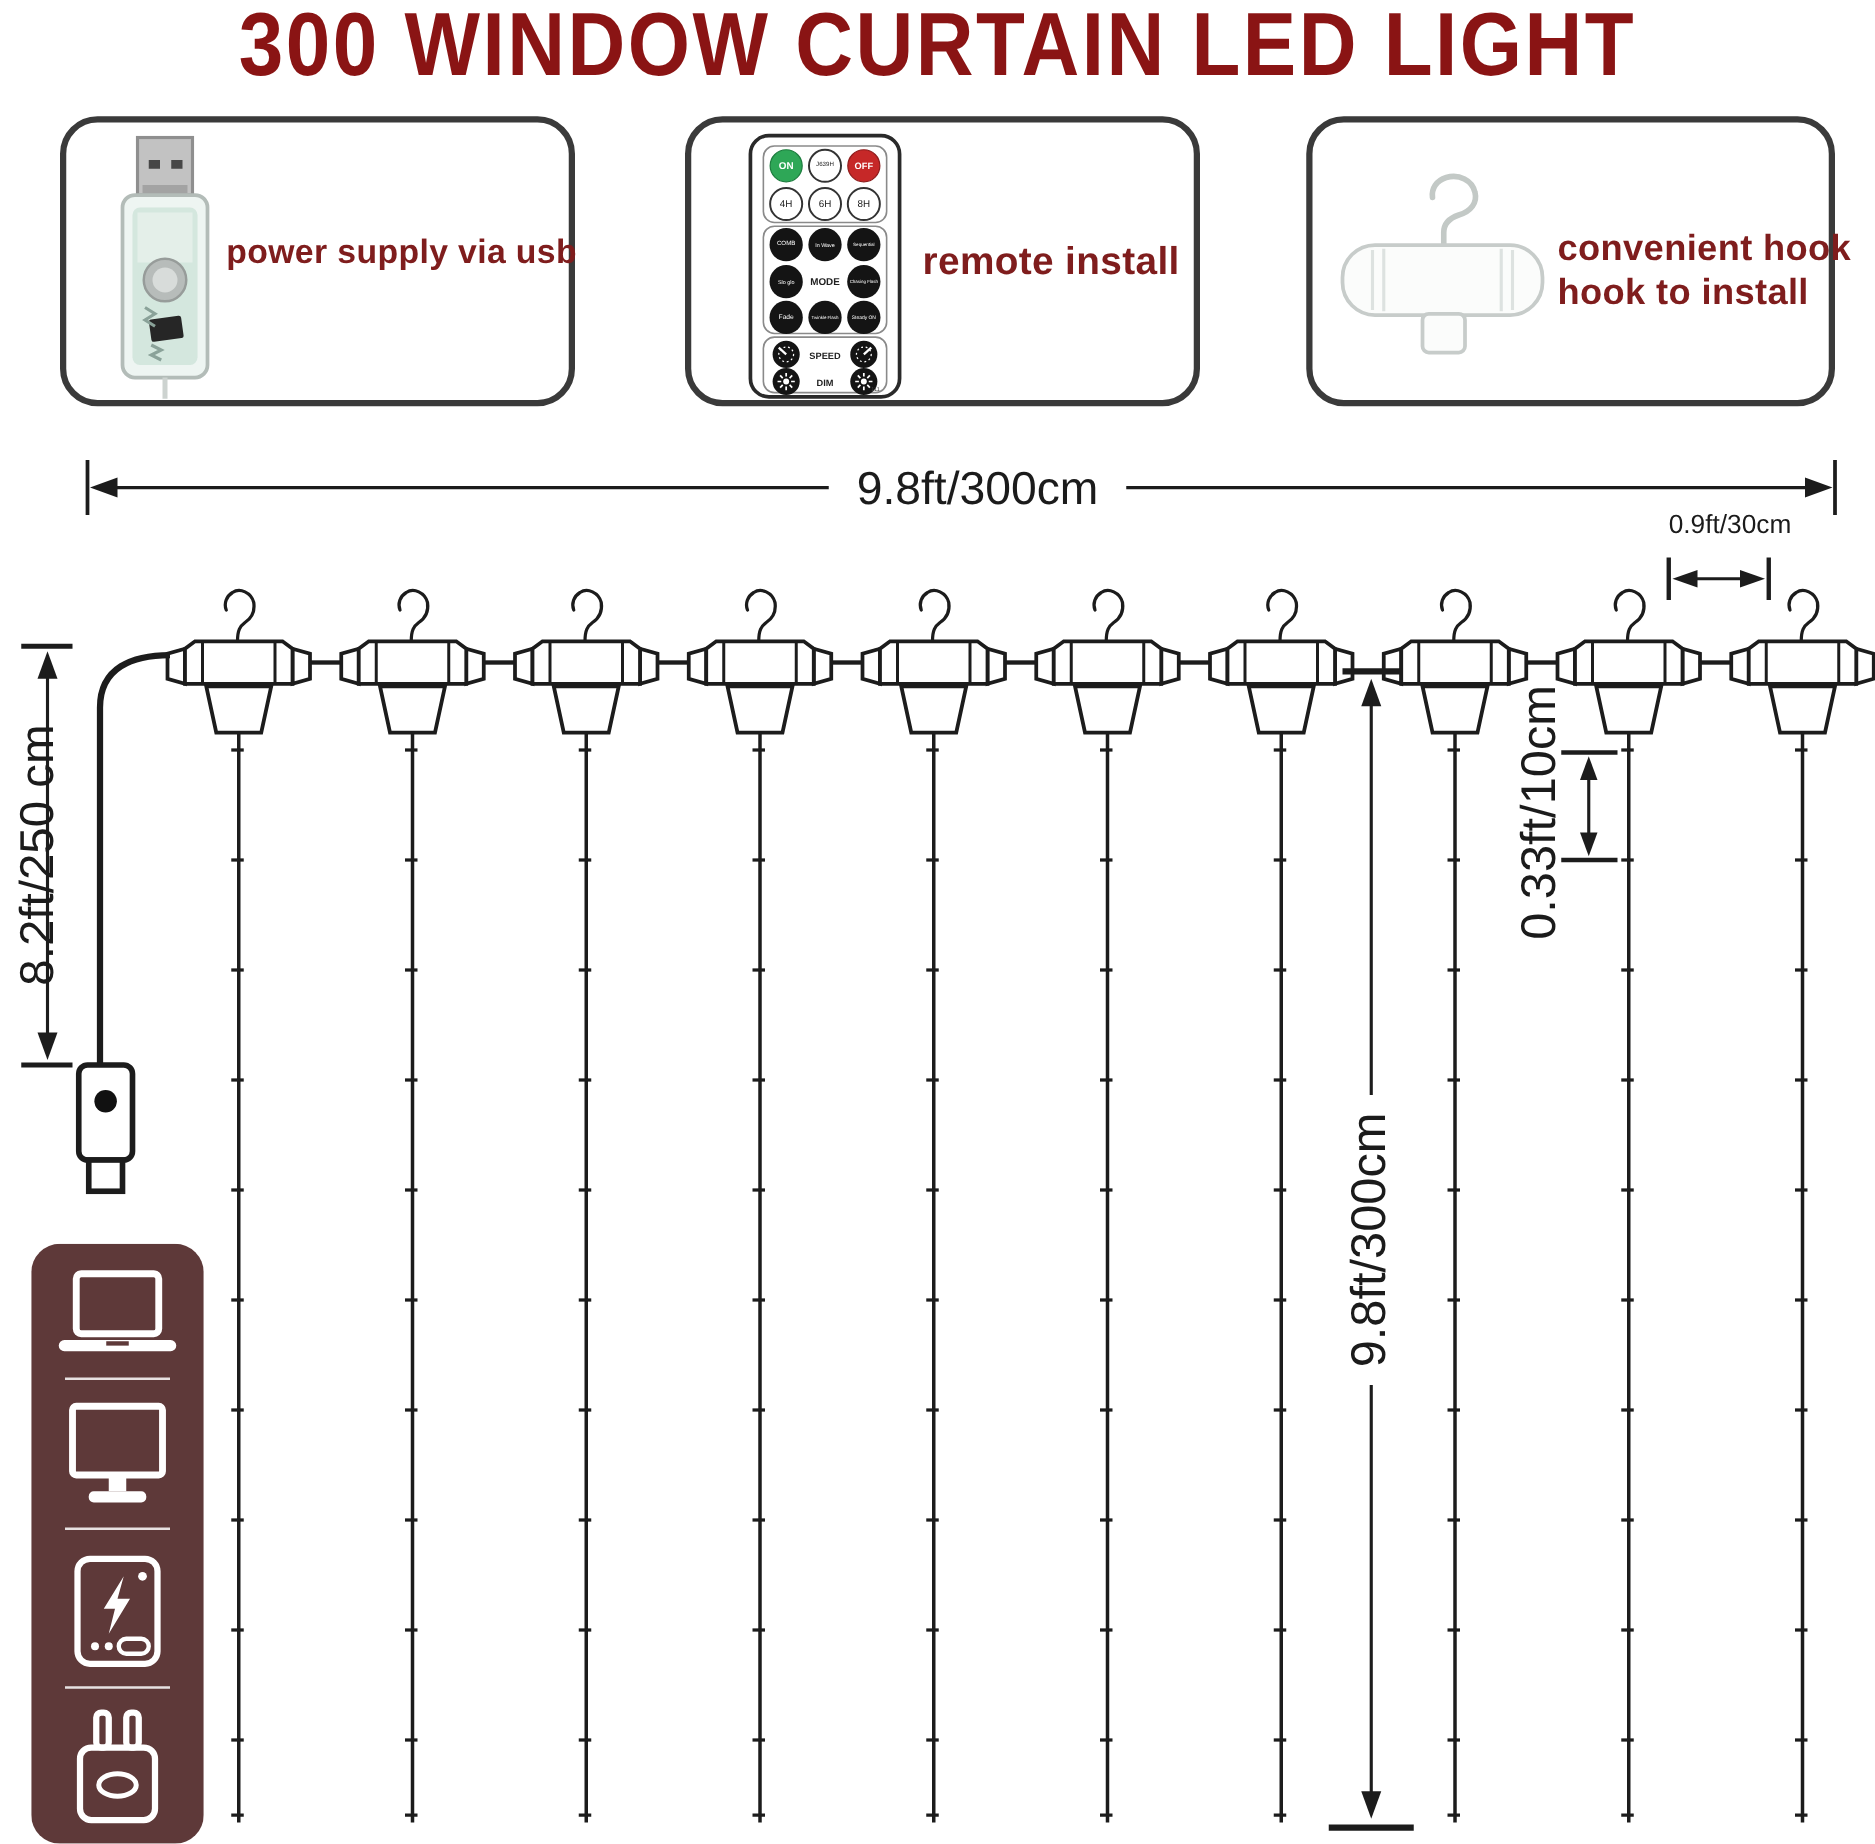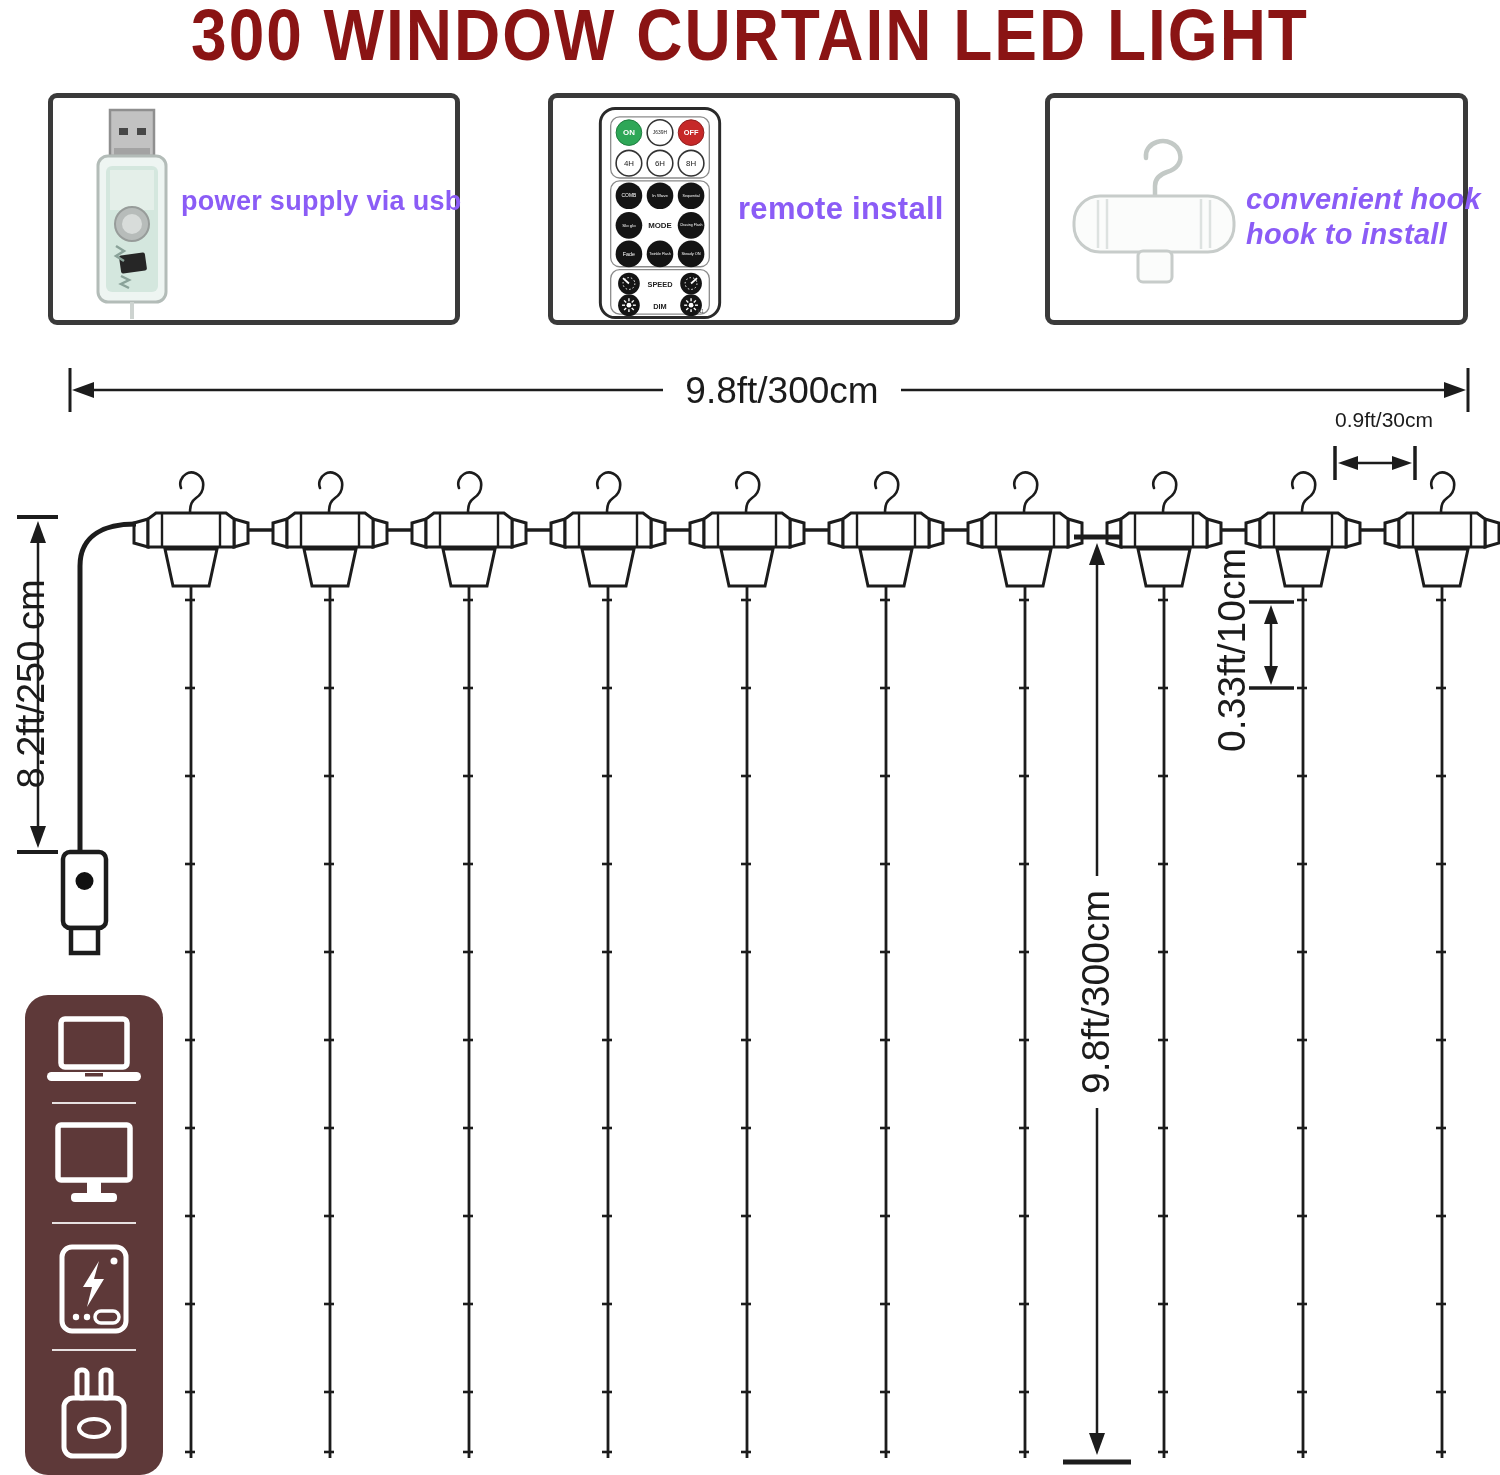--- a/index.html
+++ b/index.html
@@ -8,24 +8,24 @@
     font-family:"Liberation Sans",sans-serif;overflow:hidden;color:#111;
   }
   .abs{position:absolute;}
   #title{
     position:absolute;top:-6px;left:0;width:100%;text-align:center;
     font-size:64px;font-weight:bold;letter-spacing:2px;color:#8a1414;
     transform:scaleY(1.12);transform-origin:top center;white-space:nowrap;
   }
   .feature-box{
     position:absolute;top:93px;height:232px;box-sizing:border-box;
-    border:5px solid #3a3a3a;border-radius:9px;background:#fff;
+    border:5px solid #3a3a3a;border-radius:30px;background:#fff;
   }
   .feature-label{
-    position:absolute;font-weight:bold;color:#8b5cf6;font-size:27px;
+    position:absolute;font-weight:bold;color:#7f1d1d;font-size:27px;
     letter-spacing:.3px;white-space:nowrap;line-height:35px;
   }
   .dim-label{
     position:absolute;color:#1b1b1b;white-space:nowrap;
     transform:translate(-50%,-50%);background:#fff;padding:0 6px;
   }
   .dim-label.rot{transform:translate(-50%,-50%) rotate(-90deg);}
   svg text{font-family:"Liberation Sans",sans-serif;}
 </style>
 </head>
@@ -128,21 +128,21 @@
           <line x1="97.3" y1="204.8" x2="99.4" y2="206.9"></line>
         <line x1="89.6" y1="206.9" x2="91.7" y2="204.8"></line>
           <line x1="97.3" y1="199.2" x2="99.4" y2="197.1"></line>
       </g>
     </g>
     <text x="104" y="210" font-size="4.5" fill="#444" text-anchor="middle">111</text>
   </svg>
   <div class="feature-label" style="left:185px;top:93px;font-size:31px;">remote install</div>
 </div>
 
-<div class="feature-box" style="left:1045px;width:423px;font-style:italic;">
+<div class="feature-box" style="left:1045px;width:423px;">
   <svg class="abs" style="left:14px;top:36px;" width="182" height="172" viewBox="0 0 182 172">
     <path d="M 91 62 L 91 52 C 91 44 97 40 103 38 C 113 35 118 28 116 20 C 114 10 103 5 93 8 C 85 10.5 81 17 82 24" fill="none" stroke="#c3c9c6" stroke-width="4.5" stroke-linecap="round"></path>
     <rect x="10" y="62" width="160" height="56" rx="26" fill="#fbfcfb" stroke="#c7ccca" stroke-width="3"></rect>
     <g stroke="#dde2e0" stroke-width="2.5">
       <line x1="34" y1="66" x2="34" y2="114"></line>
         <line x1="43" y1="65" x2="43" y2="115"></line>
       <line x1="137" y1="65" x2="137" y2="115"></line>
         <line x1="146" y1="66" x2="146" y2="114"></line>
     </g>
     <rect x="74" y="117" width="34" height="31" rx="5" fill="#fbfcfb" stroke="#c7ccca" stroke-width="3"></rect>

